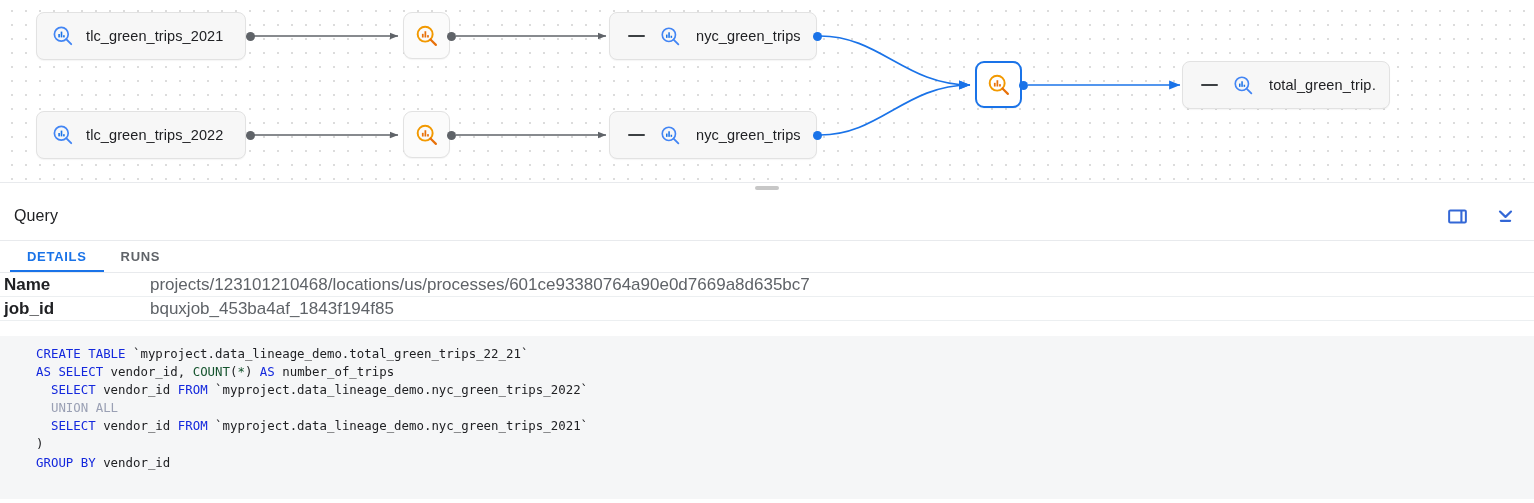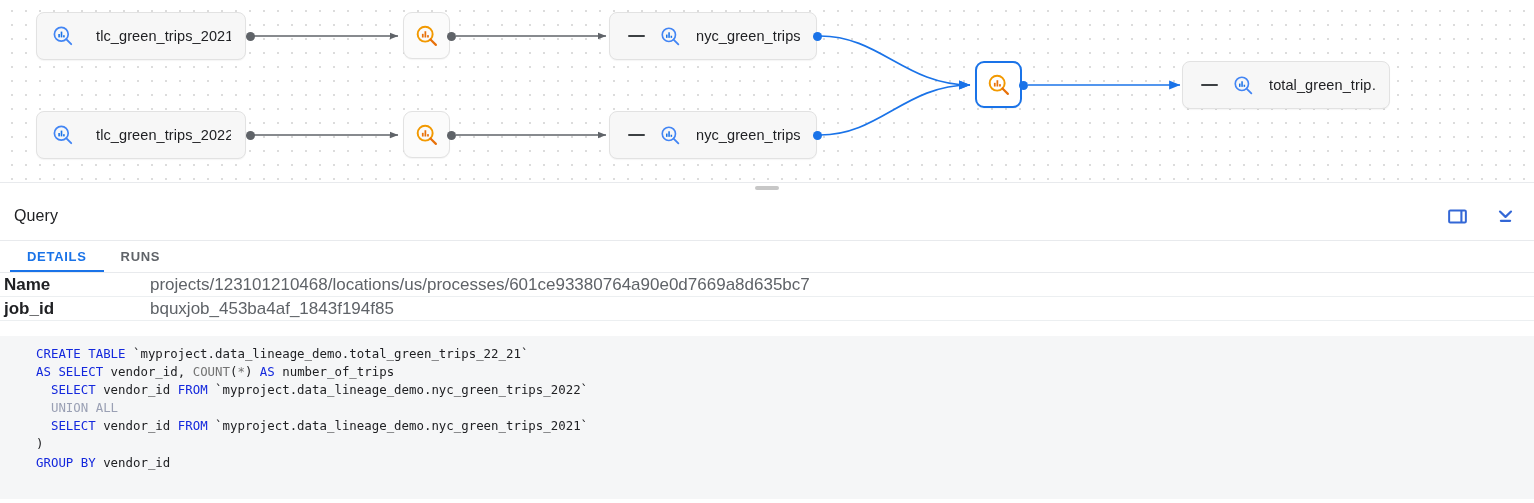--- a/index.html
+++ b/index.html
@@ -30,21 +30,21 @@
   .node-card {
     position: absolute;
     background: #f7f7f7;
     border: 1px solid #e2e2e2;
     border-radius: 8px;
     display: flex;
     align-items: center;
     box-shadow: 0 1px 1px rgba(0,0,0,0.045);
     height: 48px;
     padding: 0 14px;
-    gap: 21px;
+    gap: 11px;
   }
   .node-label {
     font-size: 14.5px;
     color: #202124;
     letter-spacing: .1px;
     white-space: nowrap;
     overflow: hidden;
   }
   .dash-icon {
     display:inline-block; width:17px; height:2.5px;
@@ -131,21 +131,21 @@
   .sql-line {
     font-family: "DejaVu Sans Mono", "Liberation Mono", monospace;
     font-size: 12.4px;
     line-height: 18.1px;
     color: #202124;
     padding-left: 16px;
     white-space: pre;
     margin-left: 20px;
   }
   .kw   { color:#1428dd; }
-  .fn   { color:#737373; }
+  .fn   { color:#14532d; }
   .dim  { color:#9aa0b4; }
 </style>
 </head>
 <body>
 
 <div id="app">
 
   <div class="graph-canvas">
 
     <svg class="graph-svg" viewBox="0 0 1534 182" xmlns="http://www.w3.org/2000/svg">

